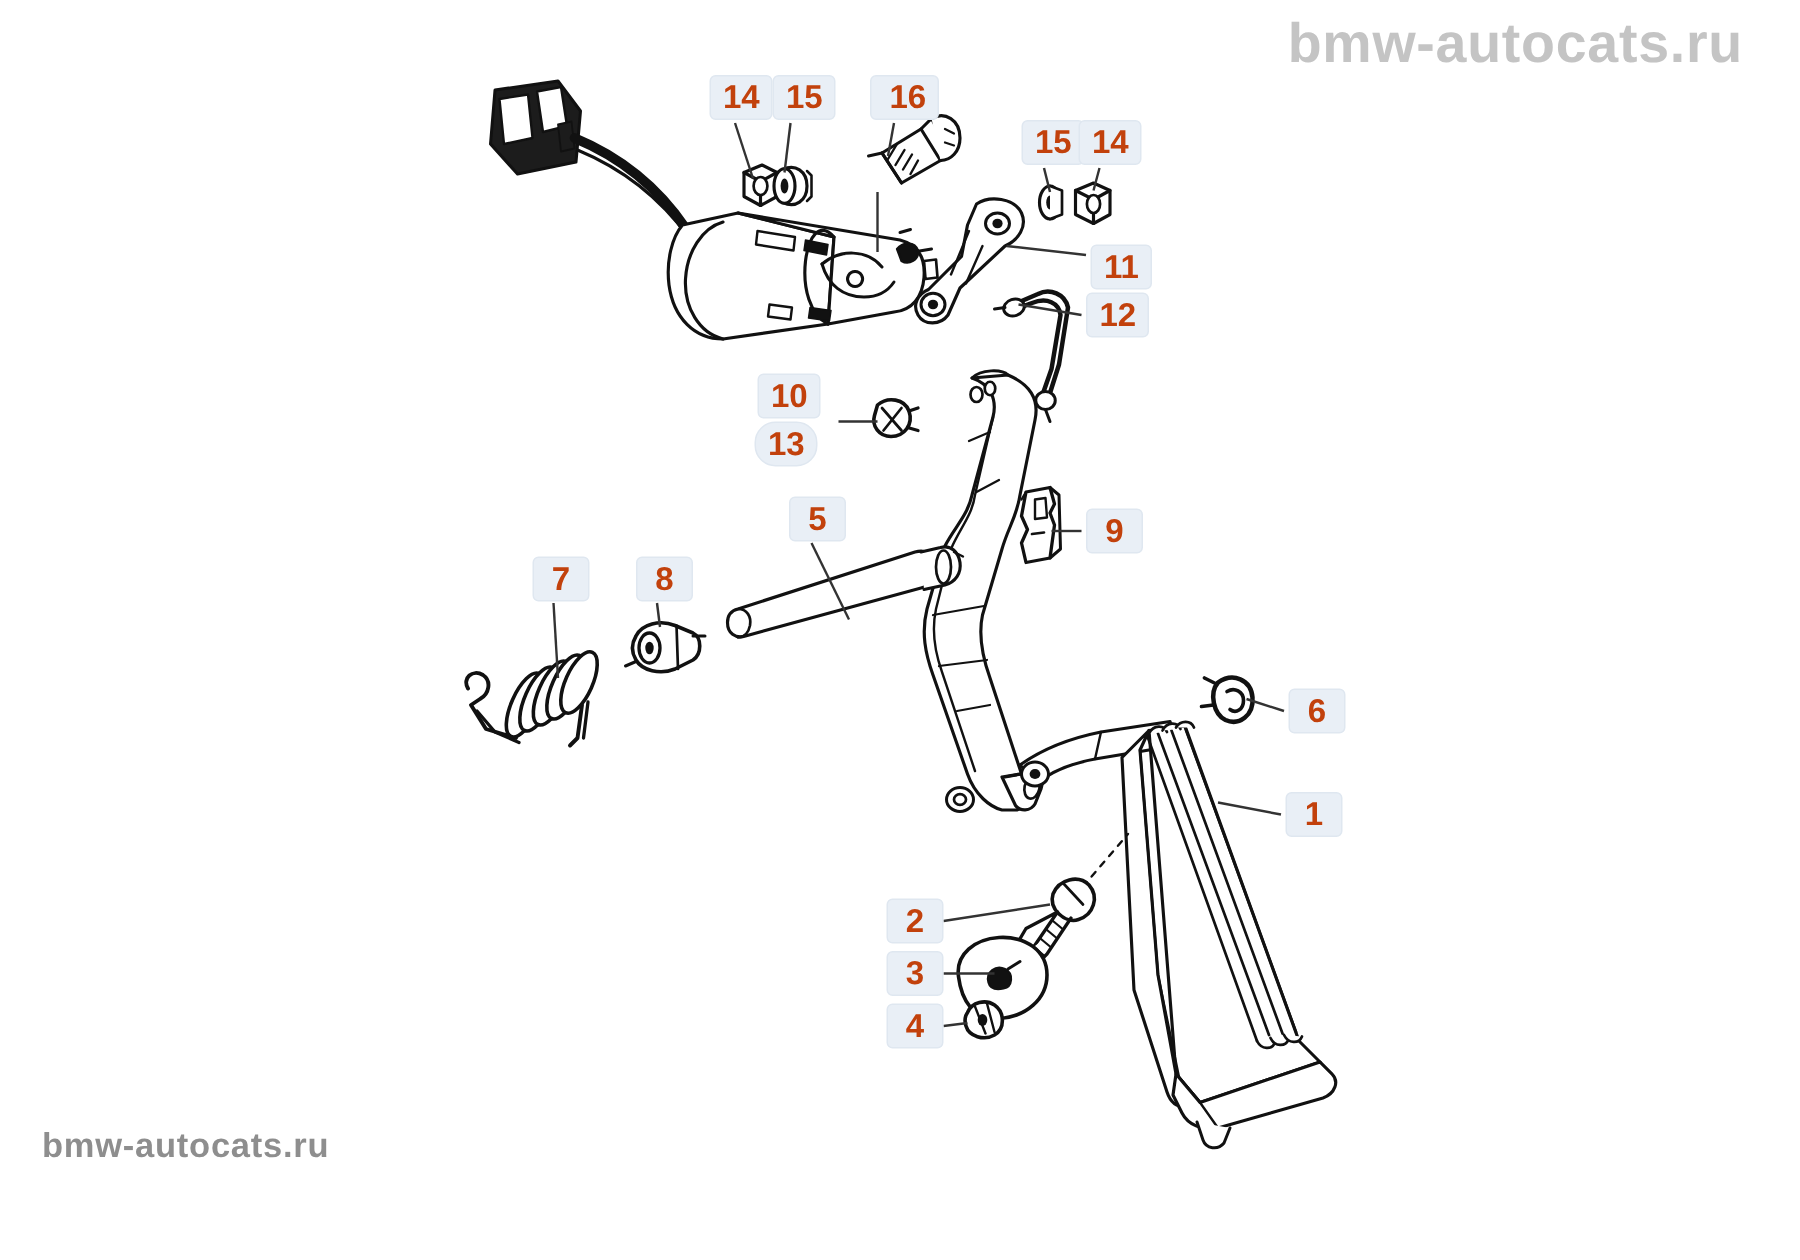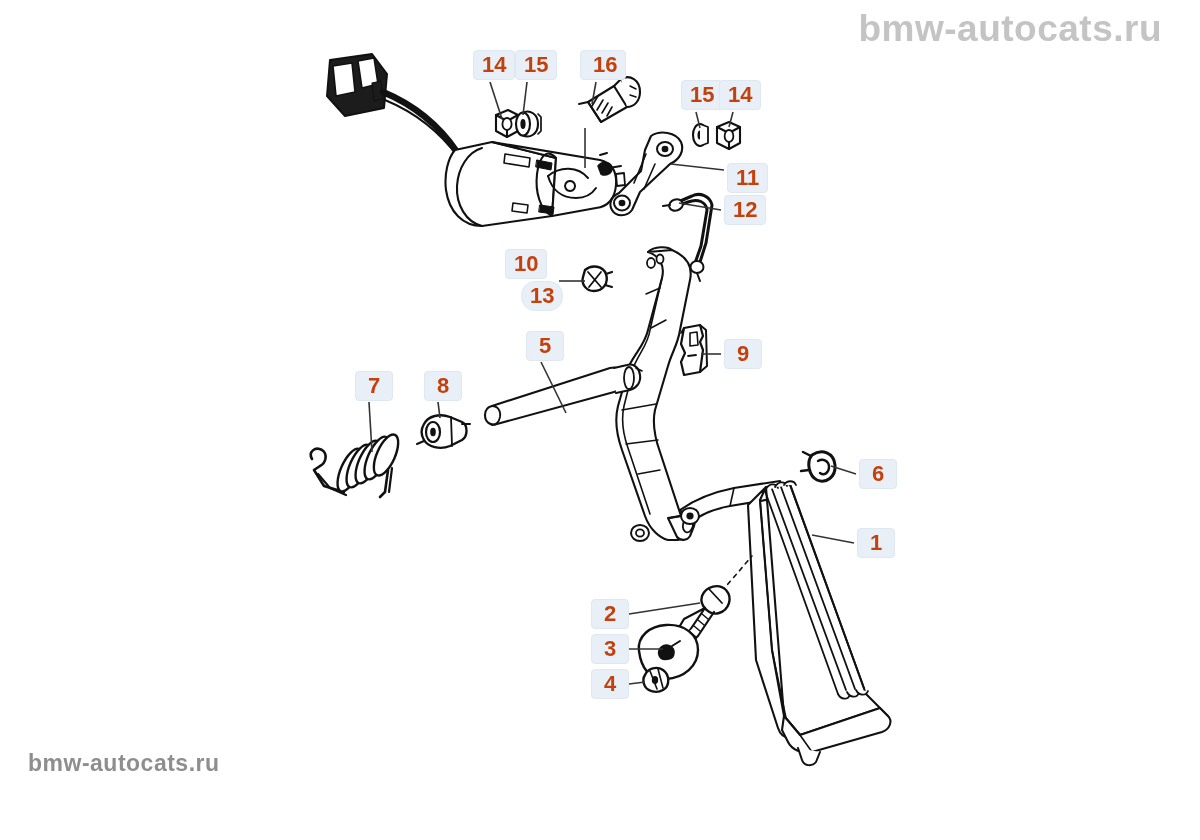--- a/index.html
+++ b/index.html
@@ -392,21 +392,21 @@
 
   <div id="callout-layer">
       <div class="callout" style="left: 473px; top: 50px;">14</div>
       <div class="callout" style="left: 515px; top: 50px;">15</div>
       <div class="callout" style="left: 580px; top: 50px; padding-left: 12px;">16</div>
       <div class="callout" style="left: 681px; top: 80px;">15</div>
       <div class="callout" style="left: 719px; top: 80px;">14</div>
       <div class="callout" style="left: 727px; top: 163px;">11</div>
       <div class="callout" style="left: 724px; top: 195px;">12</div>
       <div class="callout" style="left: 505px; top: 249px;">10</div>
-      <div class="callout" style="left: 521px; top: 281px; border-radius: 14px;">13</div>
+      <div class="callout" style="left: 503px; top: 281px; border-radius: 14px;">13</div>
       <div class="callout" style="left: 526px; top: 331px;">5</div>
       <div class="callout" style="left: 724px; top: 339px;">9</div>
       <div class="callout" style="left: 355px; top: 371px;">7</div>
       <div class="callout" style="left: 424px; top: 371px;">8</div>
       <div class="callout" style="left: 859px; top: 459px;">6</div>
       <div class="callout" style="left: 857px; top: 528px;">1</div>
       <div class="callout" style="left: 591px; top: 599px;">2</div>
       <div class="callout" style="left: 591px; top: 634px;">3</div>
       <div class="callout" style="left: 591px; top: 669px;">4</div>
     </div>

